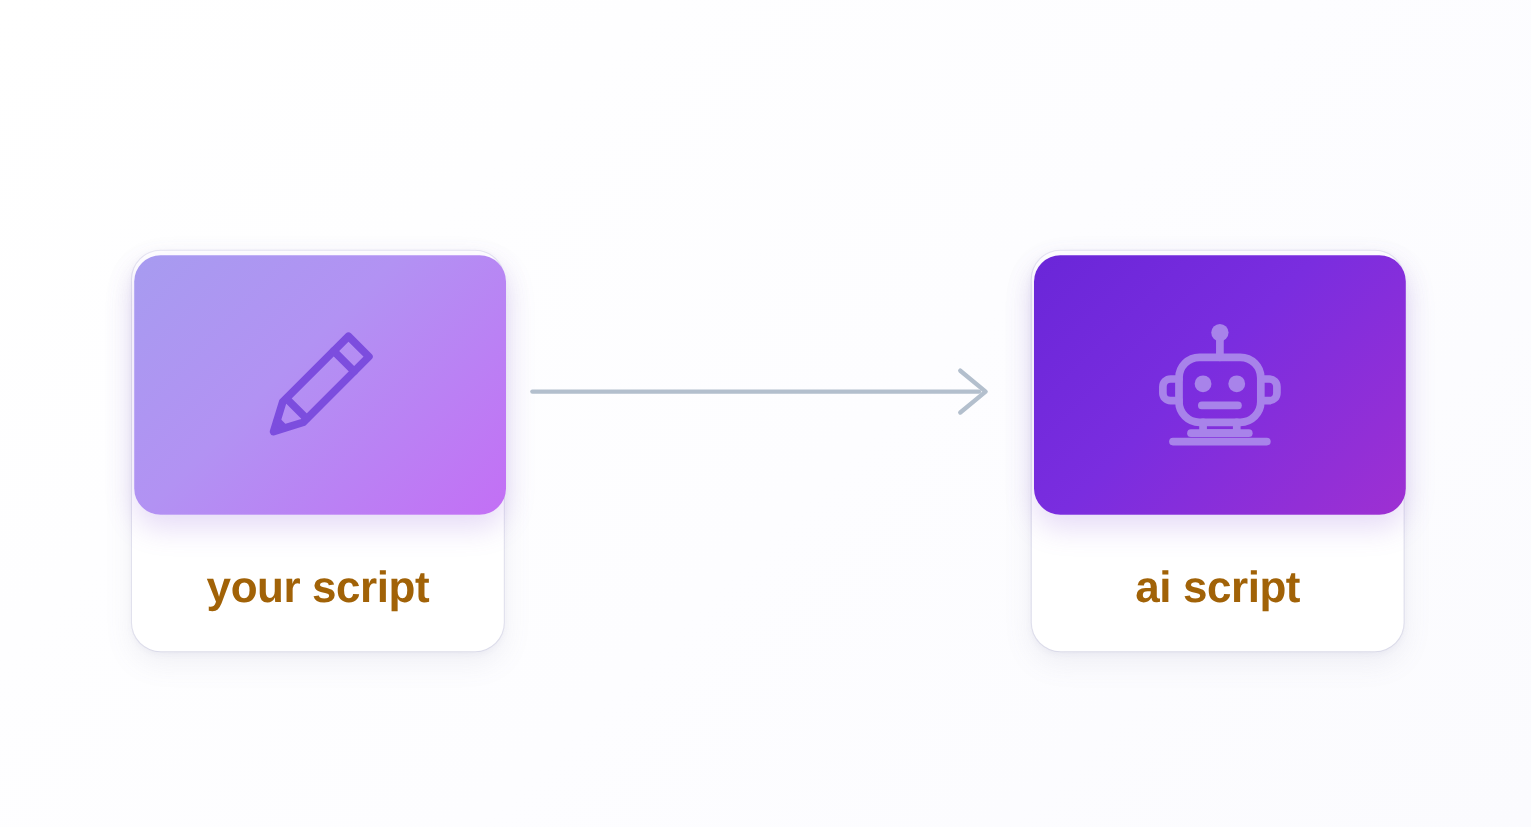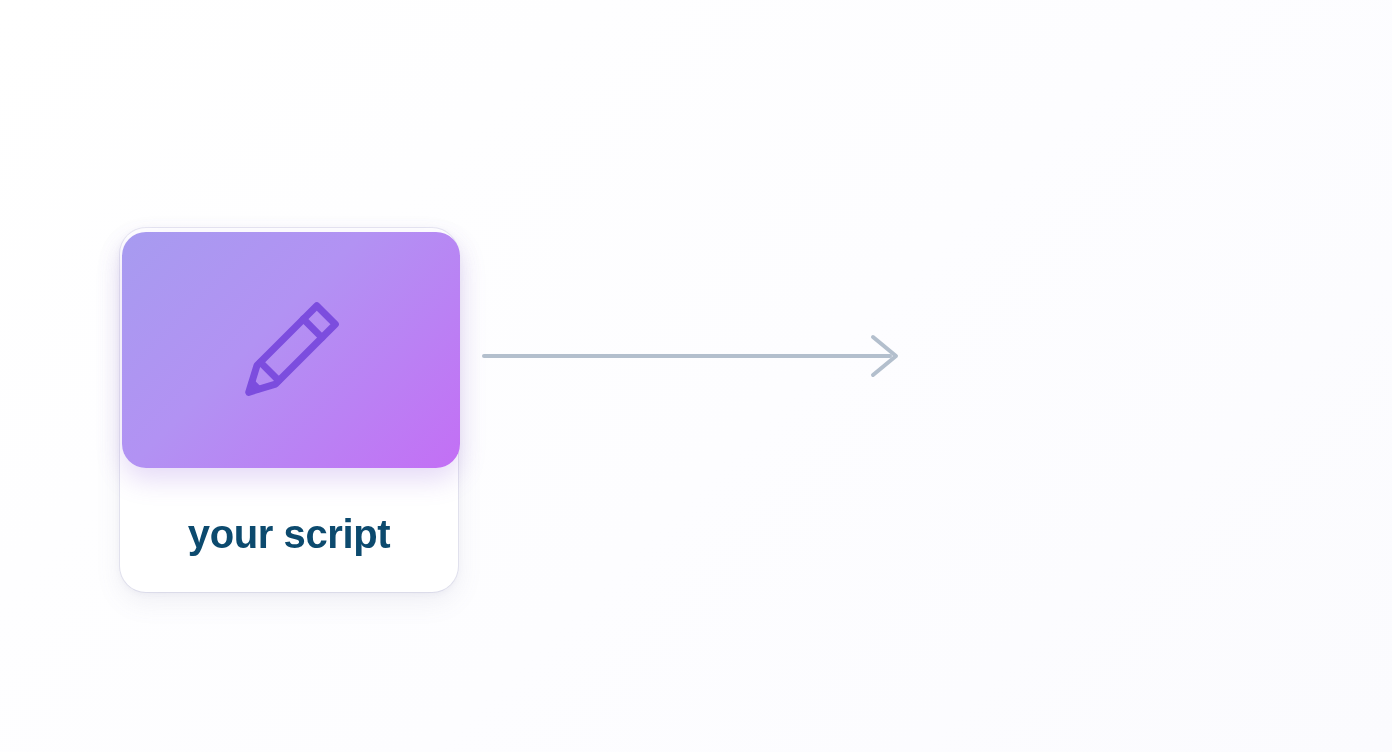--- a/index.html
+++ b/index.html
@@ -60,21 +60,21 @@
     left: 0;
     right: 0;
     bottom: 0;
     height: 116px;
     display: flex;
     align-items: center;
     justify-content: center;
     font-size: 40px;
     font-weight: bold;
     letter-spacing: -0.4px;
-    color: #0c4a6e;
+    color: #a16207;
     user-select: none;
   }
 
   
   .icon-svg { display: block; }
 
   
   #connector {
     position: absolute;
     left: 478px;
@@ -108,14 +108,46 @@
     <div class="card-label">your script</div>
   </div>
 
   <div id="connector">
     <svg class="icon-svg" width="440" height="60" viewBox="0 0 440 60" fill="none" stroke="#b3bfcd" stroke-width="4" stroke-linecap="round" stroke-linejoin="round">
       <path d="M6 30 L412 30"></path>
       <path d="M395 11 L418 30 L395 49"></path>
     </svg>
   </div>
 
+  <div class="card" id="card-ai-script">
+
+    <div class="card-media" id="media-ai-script">
+      <span>
+        <svg class="icon-svg" width="140" height="140" viewBox="0 0 64 64" fill="none" stroke="#a883ea" stroke-width="3.2" stroke-linecap="round" stroke-linejoin="round">
+
+          <path d="M32 13.5 L32 20.5"></path>
+          <circle cx="32" cy="10.2" r="3.6" fill="#a883ea" stroke="none"></circle>
+
+          <rect x="15" y="20.5" width="34" height="27" rx="8.5"></rect>
+
+          <path d="M15 29.5 L11.5 29.5 A3.2 3.2 0 0 0 8.3 32.7 L8.3 35.3
+                   A3.2 3.2 0 0 0 11.5 38.5 L15 38.5"></path>
+
+          <path d="M49 29.5 L52.5 29.5 A3.2 3.2 0 0 1 55.7 32.7 L55.7 35.3
+                   A3.2 3.2 0 0 1 52.5 38.5 L49 38.5"></path>
+
+          <circle cx="25" cy="31.5" r="3.5" fill="#a883ea" stroke="none"></circle>
+          <circle cx="39" cy="31.5" r="3.5" fill="#a883ea" stroke="none"></circle>
+
+          <path d="M24.5 40.5 L39.5 40.5"></path>
+
+          <path d="M25 47.5 L25 52 L39 52 L39 47.5"></path>
+
+          <path d="M12.5 55.5 L51.5 55.5"></path>
+          <path d="M20 52 L44 52"></path>
+        </svg>
+      </span>
+    </div>
+
+    <div class="card-label">ai script</div>
+  </div>
 
 </div>
 
 </body></html>

